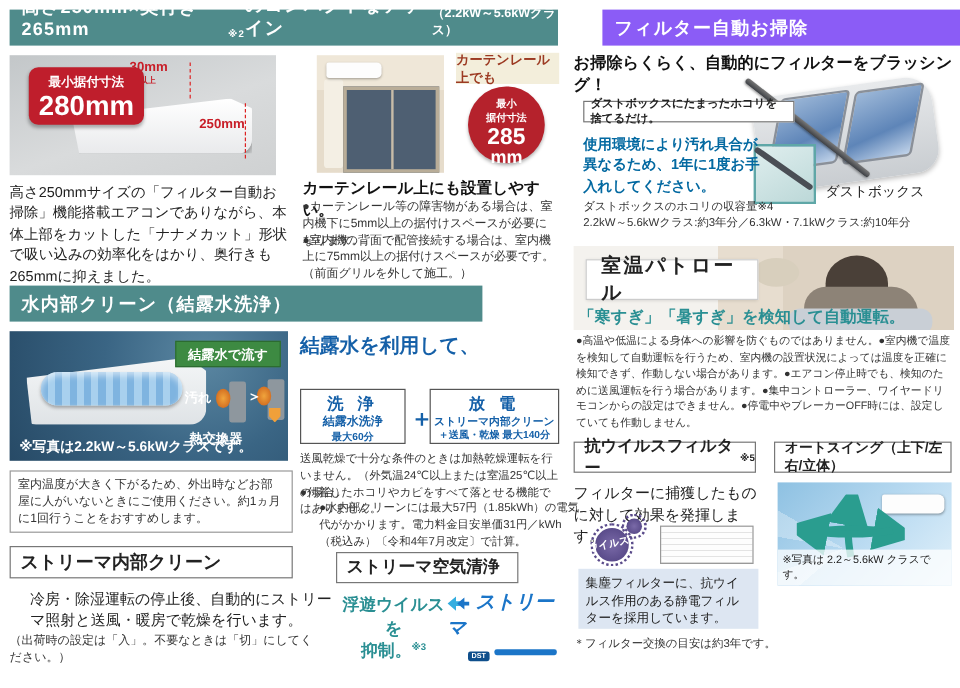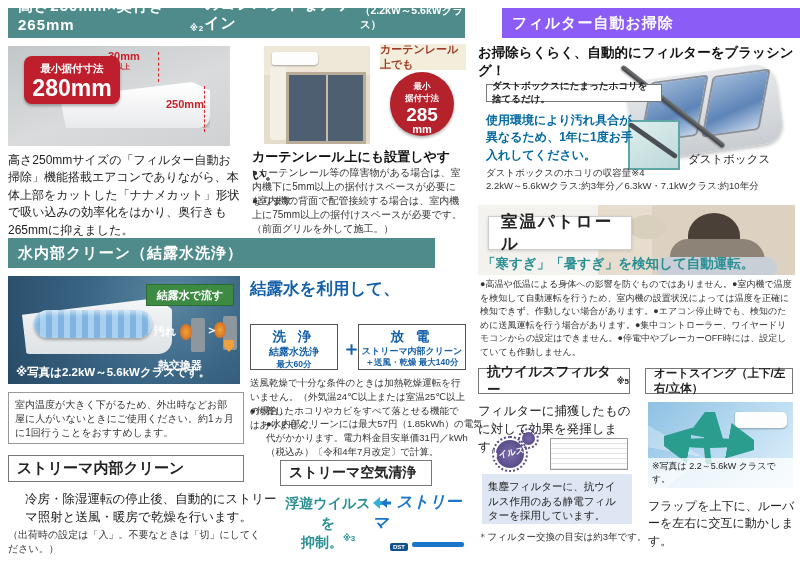--- a/index.html
+++ b/index.html
@@ -37,21 +37,21 @@
   .curtain{position:absolute;left:6px;top:20px;width:16px;height:74px;background:#f4efe4;border-radius:3px;}
   .ac2{position:absolute;left:8px;top:6px;width:46px;height:13px;background:#fdfdfd;border-radius:2px 4px 4px 2px;
        box-shadow:0 1px 2px rgba(0,0,0,.3);}
   .flag{background:#f3eedb;color:#9c3a22;font-weight:bold;font-size:11px;
         display:flex;align-items:center;justify-content:center;}
   .circle-red{background:#b5222c;color:#fff;border-radius:50%;text-align:center;
               box-shadow:0 2px 3px rgba(0,0,0,.3);}
   .circle-red .s1{font-size:8.5px;font-weight:bold;padding-top:9px;}
   .circle-red .s2{font-size:8.5px;font-weight:bold;}
   .circle-red .s3{font-size:19px;font-weight:bold;line-height:1;}
-  .circle-red .s4{font-size:11px;font-weight:bold;line-height:1;}
+  .circle-red .s4{font-size:15px;font-weight:bold;line-height:1;}
   .bold13{font-size:13px;font-weight:bold;color:#111;}
   
   .p3{background:radial-gradient(circle at 70% 20%,#5b87a2 0%,#3a6584 45%,#274a66 100%);}
   .ac3{position:absolute;left:14px;top:22px;width:150px;height:56px;background:linear-gradient(#f4f6f7,#dfe3e6);
        border-radius:8px 14px 14px 8px;clip-path:polygon(0 30%,90% 0,100% 20%,100% 100%,3% 100%);}
   .hex{position:absolute;left:26px;top:34px;width:118px;height:28px;border-radius:14px;
        background:repeating-linear-gradient(90deg,#7fb4e0 0 6px,#a8d0ee 6px 12px);
        box-shadow:inset 0 3px 5px rgba(255,255,255,.6),0 2px 3px rgba(0,0,0,.3);}
   .badge-green{background:#3d8a42;color:#fff;font-weight:bold;font-size:11px;
                display:flex;align-items:center;justify-content:center;border:1px solid #2c6b31;}
@@ -149,21 +149,21 @@
     <div class="s3">285</div>
     <div class="s4">mm</div>
   </div>
 
   <div class="abs body-txt" style="left:8px;top:152px;width:234px;">高さ250mmサイズの「フィルター自動お掃除」機能搭載エアコンでありながら、本体上部をカットした「ナナメカット」形状で吸い込みの効率化をはかり、奥行きも265mmに抑えました。</div>
 
   <div class="abs bold13" style="left:252px;top:148px;width:214px;">カーテンレール上にも設置しやすい。</div>
   <div class="abs small-txt" style="left:252px;top:166px;width:214px;">●カーテンレール等の障害物がある場合は、室内機下に5mm以上の据付けスペースが必要になります。</div>
   <div class="abs small-txt" style="left:252px;top:194px;width:214px;">●室内機の背面で配管接続する場合は、室内機上に75mm以上の据付けスペースが必要です。（前面グリルを外して施工。）</div>
 
-  <div class="abs band teal-bg" style="left:8px;top:238px;width:427px;height:30px;">
+  <div class="abs band teal-bg" style="left:8px;top:238px;width:394px;height:30px;">
     <span>水内部クリーン（結露水洗浄）</span>
   </div>
 
   <div class="abs photo p3" style="left:8px;top:276px;width:232px;height:108px;">
     <div class="ac3"></div>
     <div class="hex"></div>
     <div class="abs badge-green" style="right:6px;top:8px;width:86px;height:20px;">
       <span>結露水で流す</span>
     </div>
     <div class="finpair" style="left:183px;top:42px;"></div>
@@ -282,15 +282,14 @@
         <marker id="ah" markerWidth="6" markerHeight="6" refX="3" refY="3" orient="auto">
           <path d="M0 0 L6 3 L0 6 Z" fill="#2a9d8f"></path>
         </marker>
       </defs>
       <path d="M45 52 C 42 35, 42 25, 45 8" stroke="#2a9d8f" stroke-width="6" fill="none" marker-end="url(#ah)"></path>
       <path d="M10 32 C 30 28, 60 28, 82 32" stroke="#2a9d8f" stroke-width="6" fill="none" marker-end="url(#ah)"></path>
       <path d="M80 30 C 60 34, 30 34, 8 30" stroke="#2a9d8f" stroke-width="6" fill="none" marker-end="url(#ah)"></path>
     </svg>
     <div class="cap-strip">※写真は 2.2～5.6kW クラスです。</div>
   </div>
-  <div class="abs body-txt" style="left:648px;top:498px;width:148px;font-size:12px;">フラップを上下に、ルーバーを左右に交互に動かします。</div>
 
 </div>
 
 </body></html>

